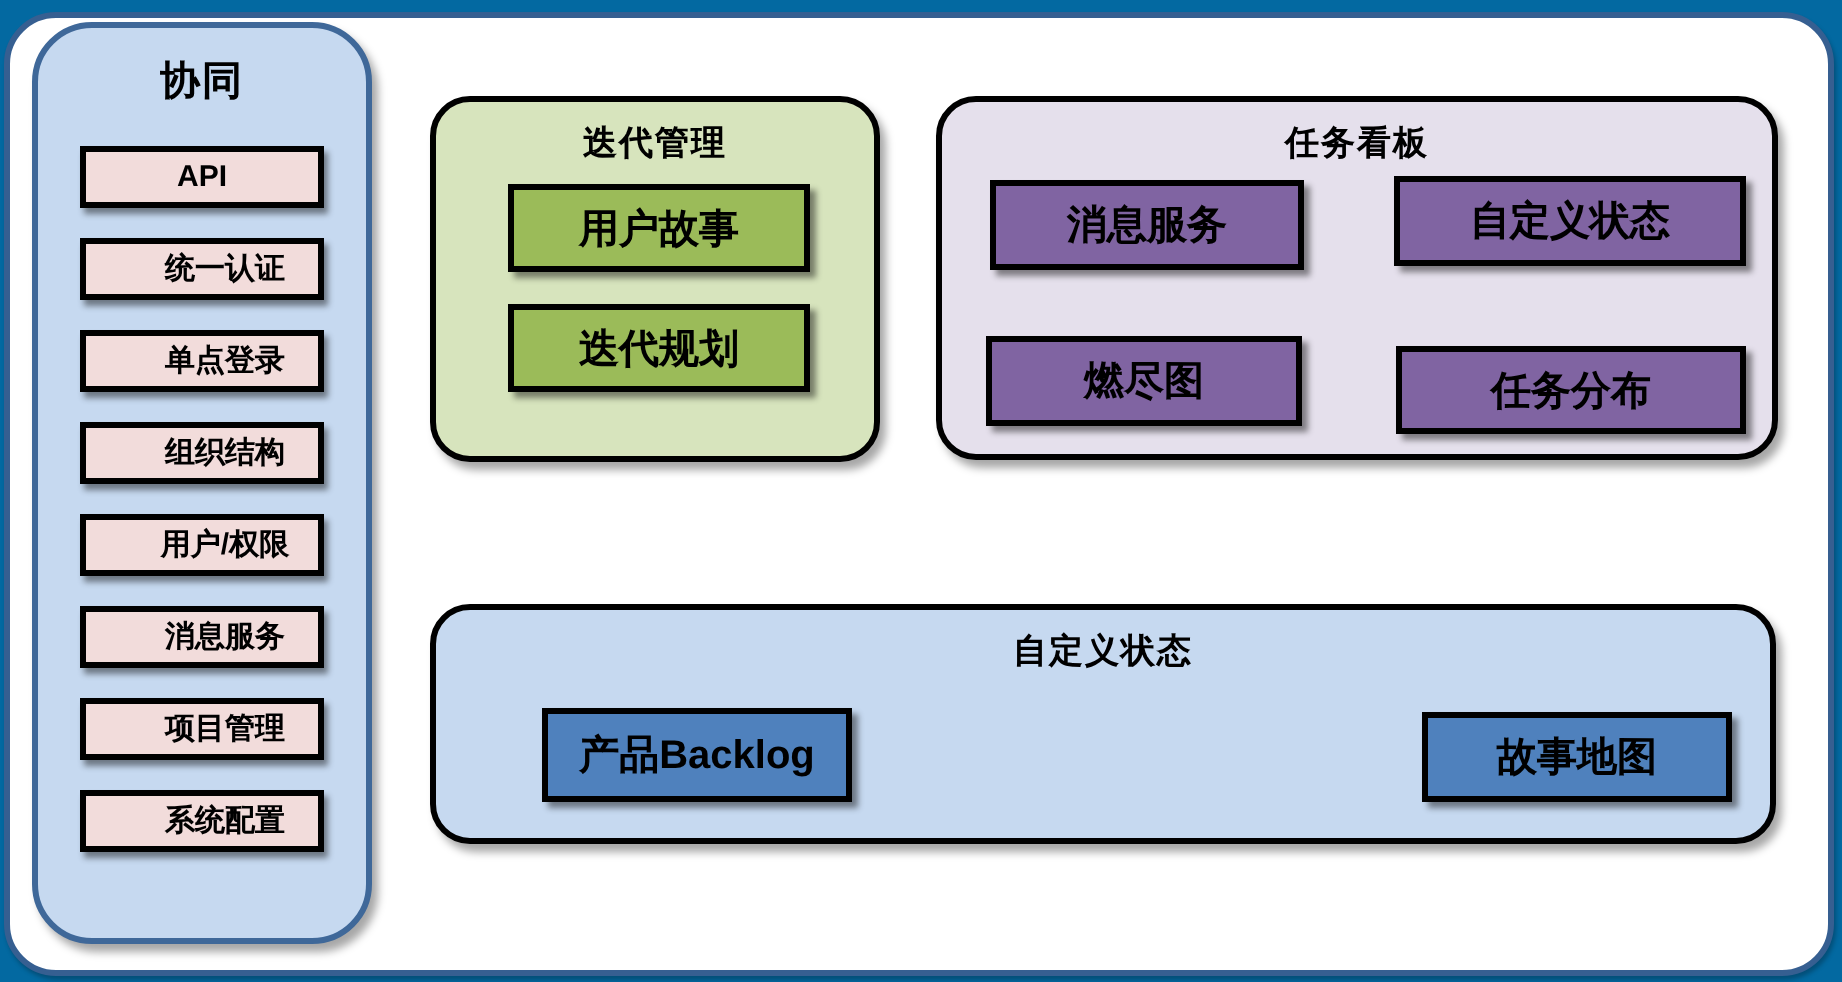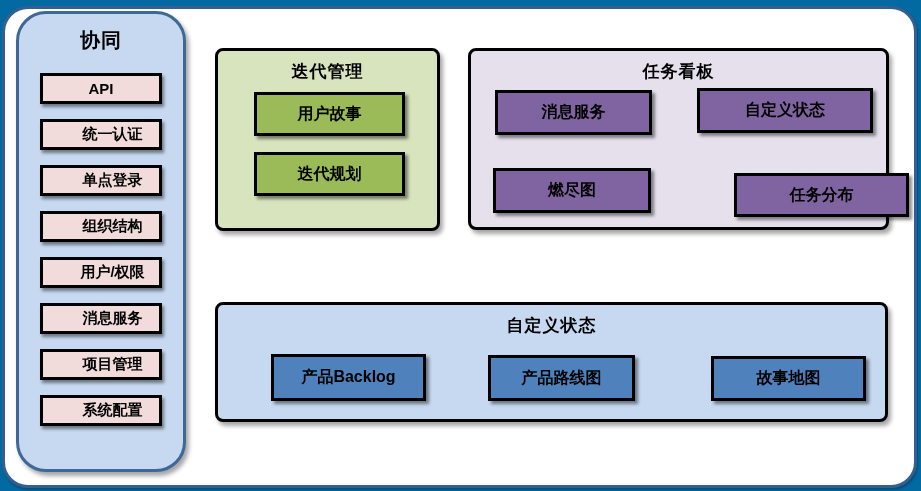--- a/index.html
+++ b/index.html
@@ -31,21 +31,21 @@
     width: 915px; height: 482px;
     box-sizing: border-box;
     border: 3px solid var(--outer-border);
     border-radius: 26px;
     background: #ffffff;
     box-shadow: 1px 2px 2px rgba(0,0,0,0.25);
   }
   .panel {
     position: absolute;
     box-sizing: border-box;
-    border-radius: 8px;
+    border-radius: 20px;
     box-shadow: 3px 4px 4px rgba(0,0,0,0.35);
   }
   .sidebar {
     left: 16px; top: 11px;
     width: 170px; height: 461px;
     background: var(--light-blue-fill);
     border: 3px solid var(--sidebar-border);
     border-radius: 30px;
     display: flex;
     flex-direction: column;
@@ -106,21 +106,21 @@
   .feature-box {
     position: absolute;
     box-sizing: border-box;
     border: 3px solid var(--box-border);
     box-shadow: 3px 3px 3px rgba(0,0,0,0.45);
     display: flex;
     align-items: center;
     justify-content: center;
     font-family: "Liberation Sans", serif;
     font-weight: bold;
-    font-size: 16px;
+    font-size: 20px;
     white-space: nowrap;
   }
   .green-box { background: var(--green-item-fill); }
   .purple-box { background: var(--purple-item-fill); }
   .blue-box { background: var(--blue-item-fill); }
 </style>
 </head>
 <body>
 
 <div class="stage">
@@ -143,23 +143,22 @@
     <div class="panel-title">迭代管理</div>
     <div class="feature-box green-box" style="left:36px; top:41px; width:151px; height:44px;">用户故事</div>
     <div class="feature-box green-box" style="left:36px; top:101px; width:151px; height:44px;">迭代规划</div>
   </div>
 
   <div class="panel group-panel panel-kanban">
     <div class="panel-title">任务看板</div>
     <div class="feature-box purple-box" style="left:24px; top:39px; width:157px; height:45px;">消息服务</div>
     <div class="feature-box purple-box" style="left:226px; top:37px; width:176px; height:45px;">自定义状态</div>
     <div class="feature-box purple-box" style="left:22px; top:117px; width:158px; height:45px;">燃尽图</div>
-    <div class="feature-box purple-box" style="left:227px; top:122px; width:175px; height:44px;margin-left:36px;">任务分布</div>
+    <div class="feature-box purple-box" style="left:227px; top:122px; width:175px; height:44px;">任务分布</div>
   </div>
 
   <div class="panel group-panel panel-requirements">
     <div class="panel-title">自定义状态</div>
     <div class="feature-box blue-box" style="left:53px; top:49px; width:155px; height:47px;">产品Backlog</div>
-    <div class="feature-box blue-box" style="left:270px; top:50px; width:147px; height:46px;">产品路线图</div>
     <div class="feature-box blue-box" style="left:493px; top:51px; width:155px; height:45px;">故事地图</div>
   </div>
 
 </div>
 
 </body></html>

